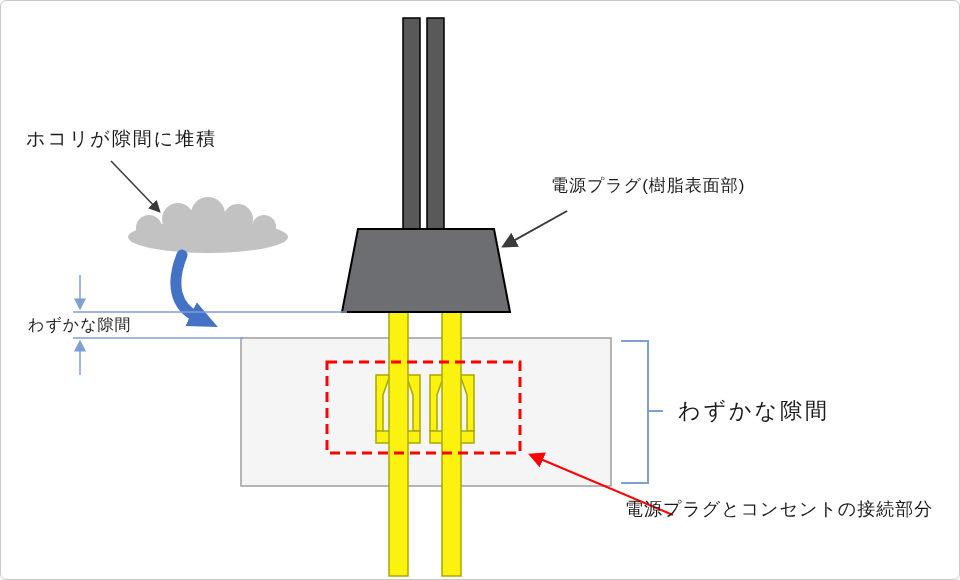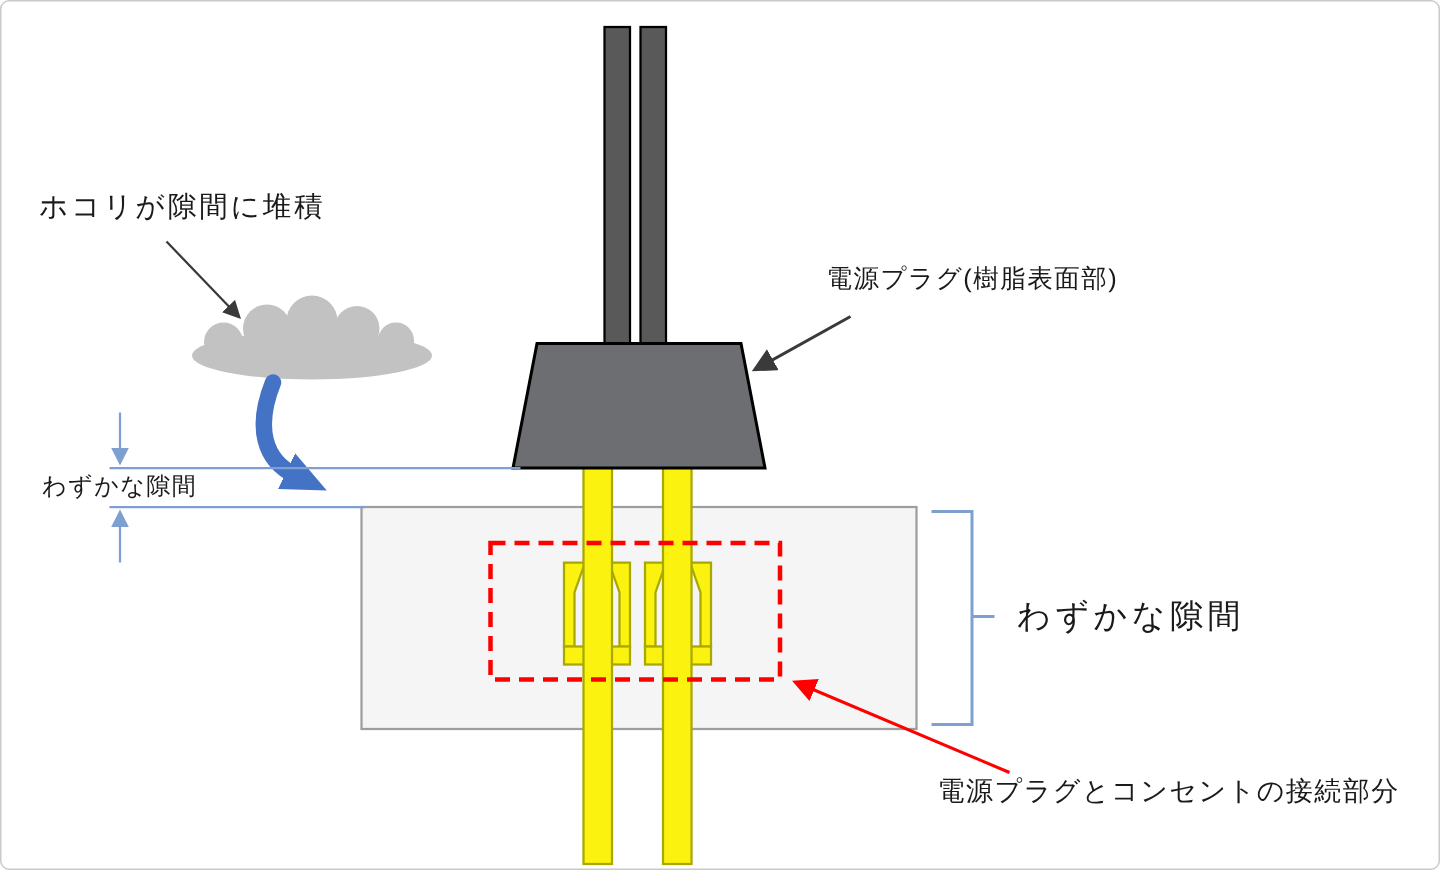--- a/index.html
+++ b/index.html
@@ -25,21 +25,21 @@
   .label {
     position: absolute;
     color: #1a1a1a;
     white-space: nowrap;
     line-height: 1.2;
   }
   .label-dust       { left: 25px;  top: 127px; font-size: 19px; letter-spacing: 2px; }
   .label-plug       { left: 550px; top: 175px; font-size: 17px; letter-spacing: 1px; }
   .label-gap        { left: 16px;  top: 314px; font-size: 16px; letter-spacing: 1px; margin-left: 11px; }
   .label-outlet     { left: 677px; top: 397px; font-size: 22px; letter-spacing: 3px; }
-  .label-connection { left: 624px; top: 516px; font-size: 18px; letter-spacing: 1px; font-family: Liberation Serif, serif; }
+  .label-connection { left: 624px; top: 498px; font-size: 18px; letter-spacing: 1px; font-family: Liberation Serif, serif; }
 </style>
 </head>
 <body>
 
 <div class="canvas">
 
   <svg class="art" width="958" height="578" viewBox="0 0 958 578" xmlns="http://www.w3.org/2000/svg">
     <defs>
       <marker id="arrow-black" viewBox="0 0 10 10" refX="8" refY="5" markerWidth="8" markerHeight="8" orient="auto">
         <path d="M0,0 L10,5 L0,10 Z" fill="#3a3a3a"></path>

